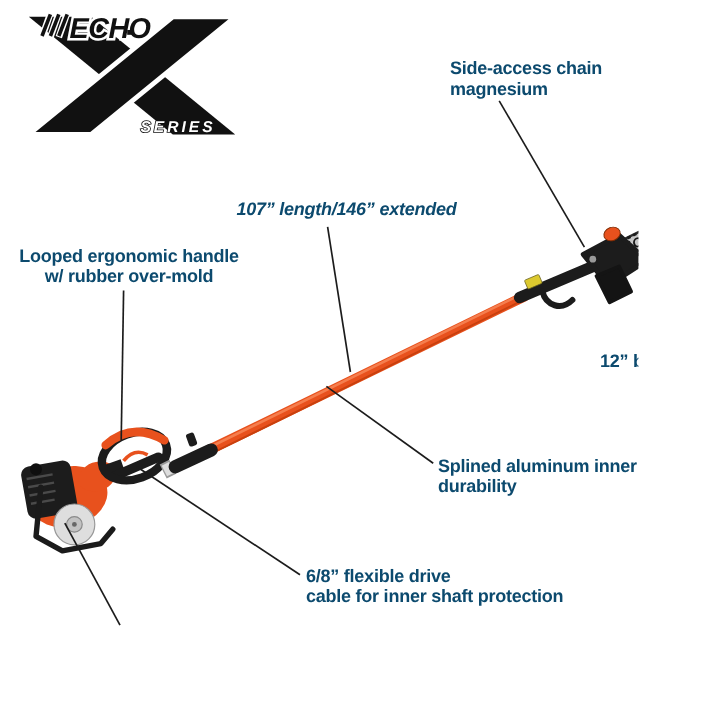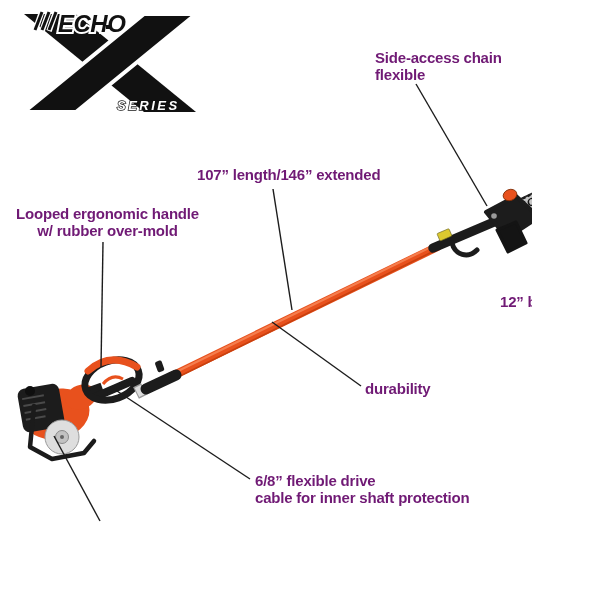--- a/index.html
+++ b/index.html
@@ -3,21 +3,21 @@
 <meta charset="utf-8">
 <style>
   html,body { margin:0; padding:0; background:#ffffff; }
   #stage {
     position:relative; width:532px; height:600px; background:#ffffff;
     overflow:hidden; font-family:"Liberation Sans", sans-serif;
   }
   #scene { position:absolute; left:0; top:0; }
   .callout {
     position:absolute; font-weight:bold; font-size:15px; line-height:17px;
-    color:#701a75; letter-spacing:-0.2px; white-space:nowrap;
+    color:#0c4a6e; letter-spacing:-0.2px; white-space:nowrap;
   }
   .center { text-align:center; }
 </style>
 </head>
 <body>
 
 <div id="stage">
 
   <svg id="scene" width="600" height="600" viewBox="0 0 600 600">
 
@@ -105,37 +105,38 @@
       <line x1="103" y1="242" x2="101" y2="367"></line>
       <line x1="571" y1="187" x2="539" y2="291"></line>
       <line x1="272" y1="322" x2="361" y2="386"></line>
       <line x1="114" y1="389" x2="250" y2="479"></line>
       <line x1="54" y1="436" x2="100" y2="521"></line>
     </g>
   </svg>
 
   <div class="callout" style="left:375px; top:49px;">
     <div>Side-access chain</div>
-    <div>flexible</div>
+    <div>magnesium</div>
   </div>
 
-  <div class="callout" style="left:197px; top:166px;">
+  <div class="callout" style="left:197px; top:166px;font-style:italic;">
     <div>107” length/146” extended</div>
   </div>
 
   <div class="callout center" style="left:14px; top:205px; width:187px;">
     <div>Looped ergonomic handle</div>
     <div>w/ rubber over-mold</div>
   </div>
 
   <div class="callout" style="left:500px; top:293px;">
     <div>12” bar</div>
   </div>
 
   <div class="callout" style="left:365px; top:380px;">
+    <div>Splined aluminum inner</div>
     <div>durability</div>
   </div>
 
   <div class="callout" style="left:255px; top:472px;">
     <div>6/8” flexible drive</div>
     <div>cable for inner shaft protection</div>
   </div>
 
 
 </div>

